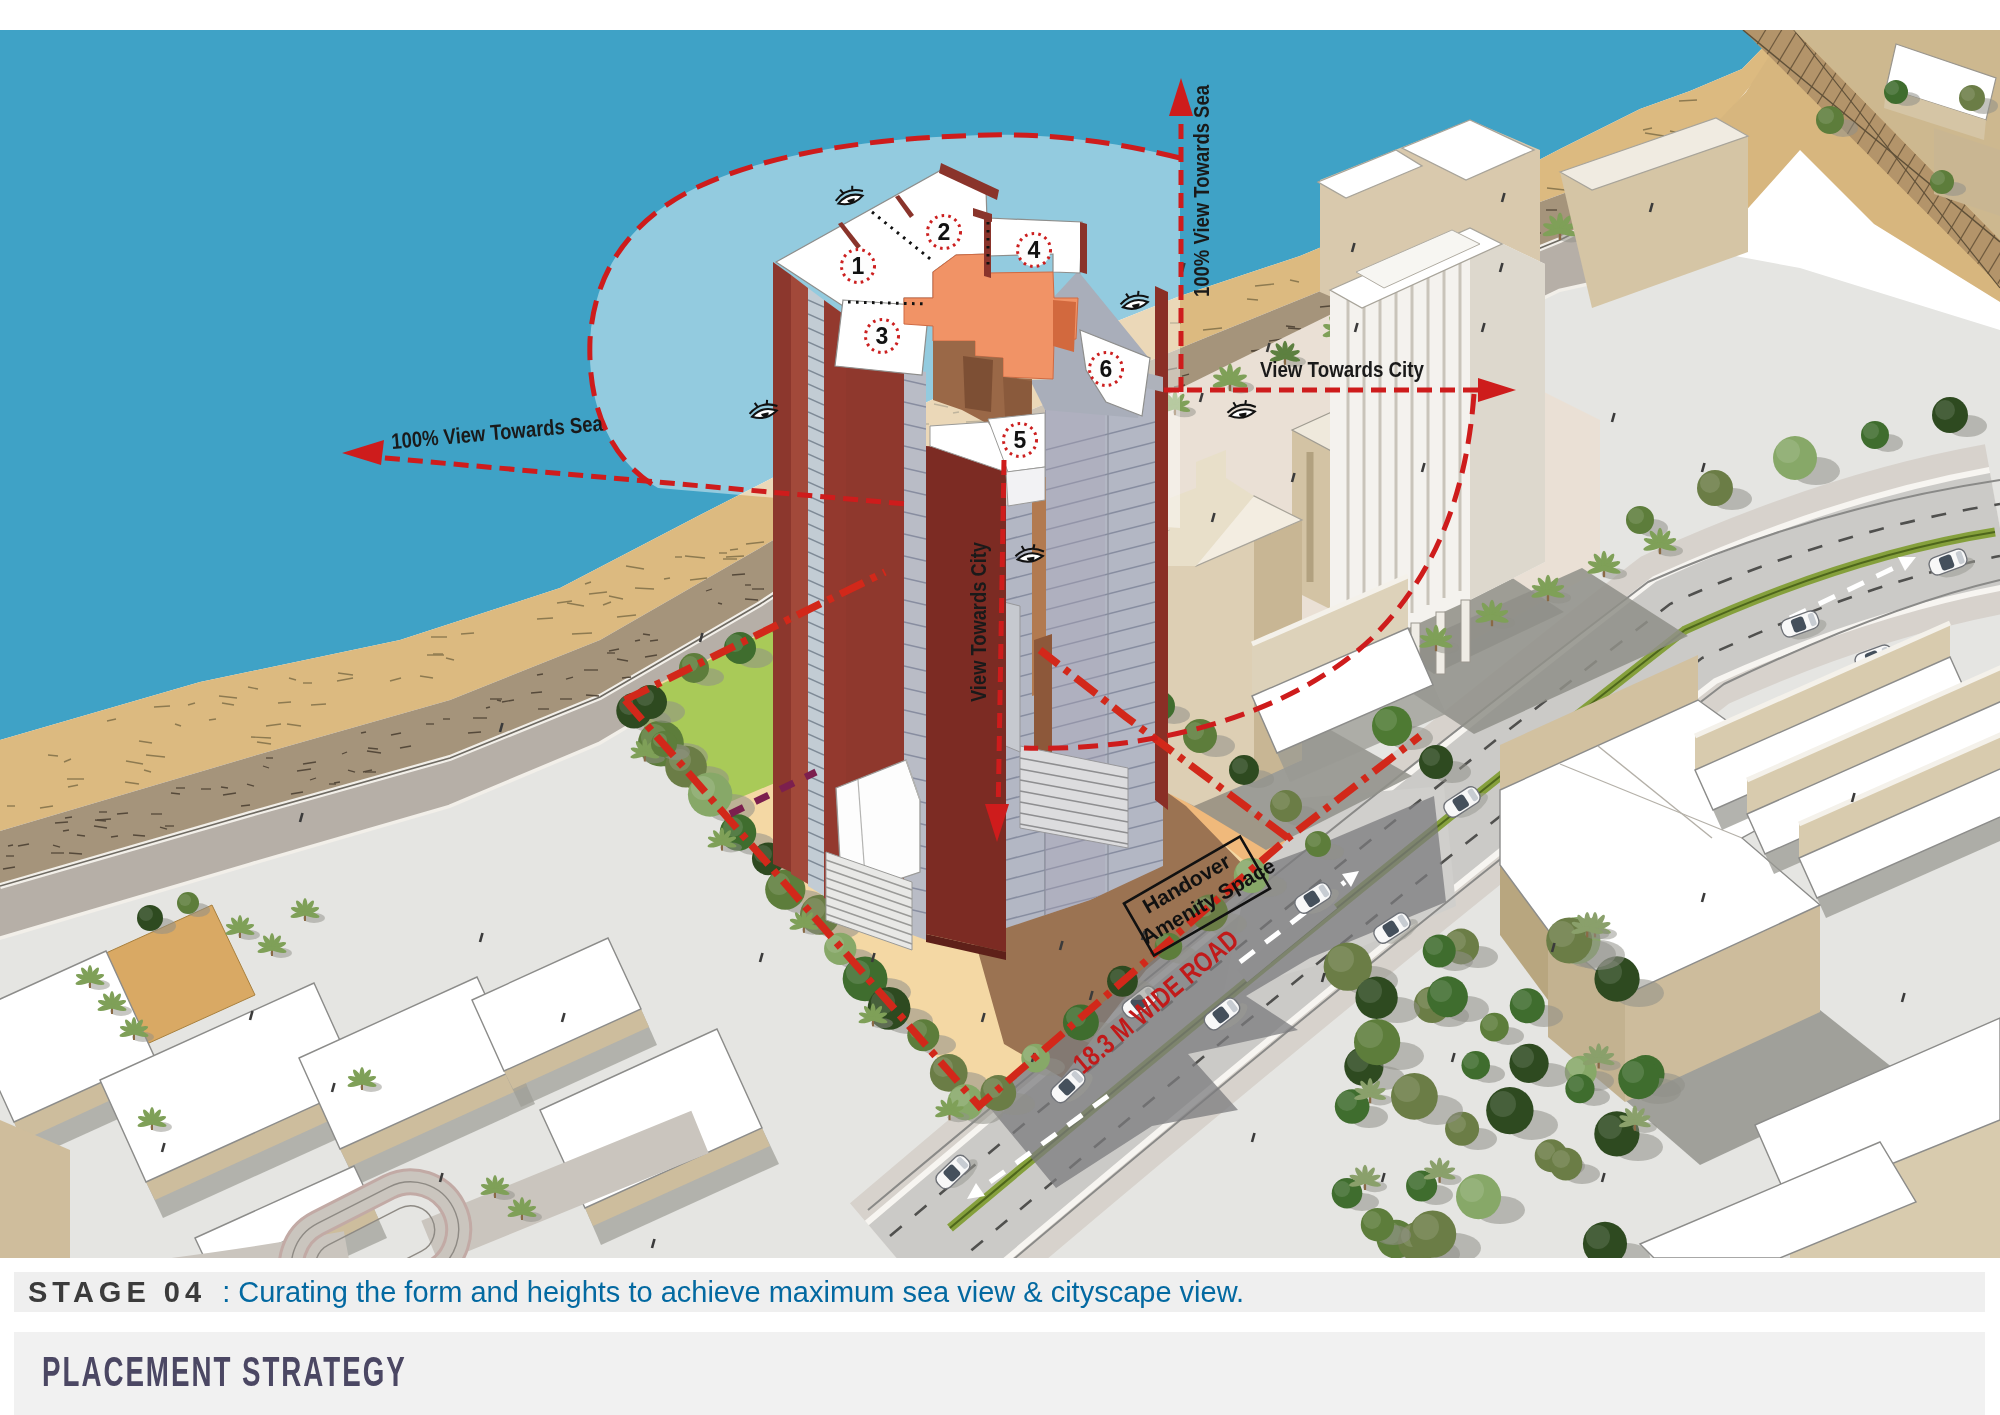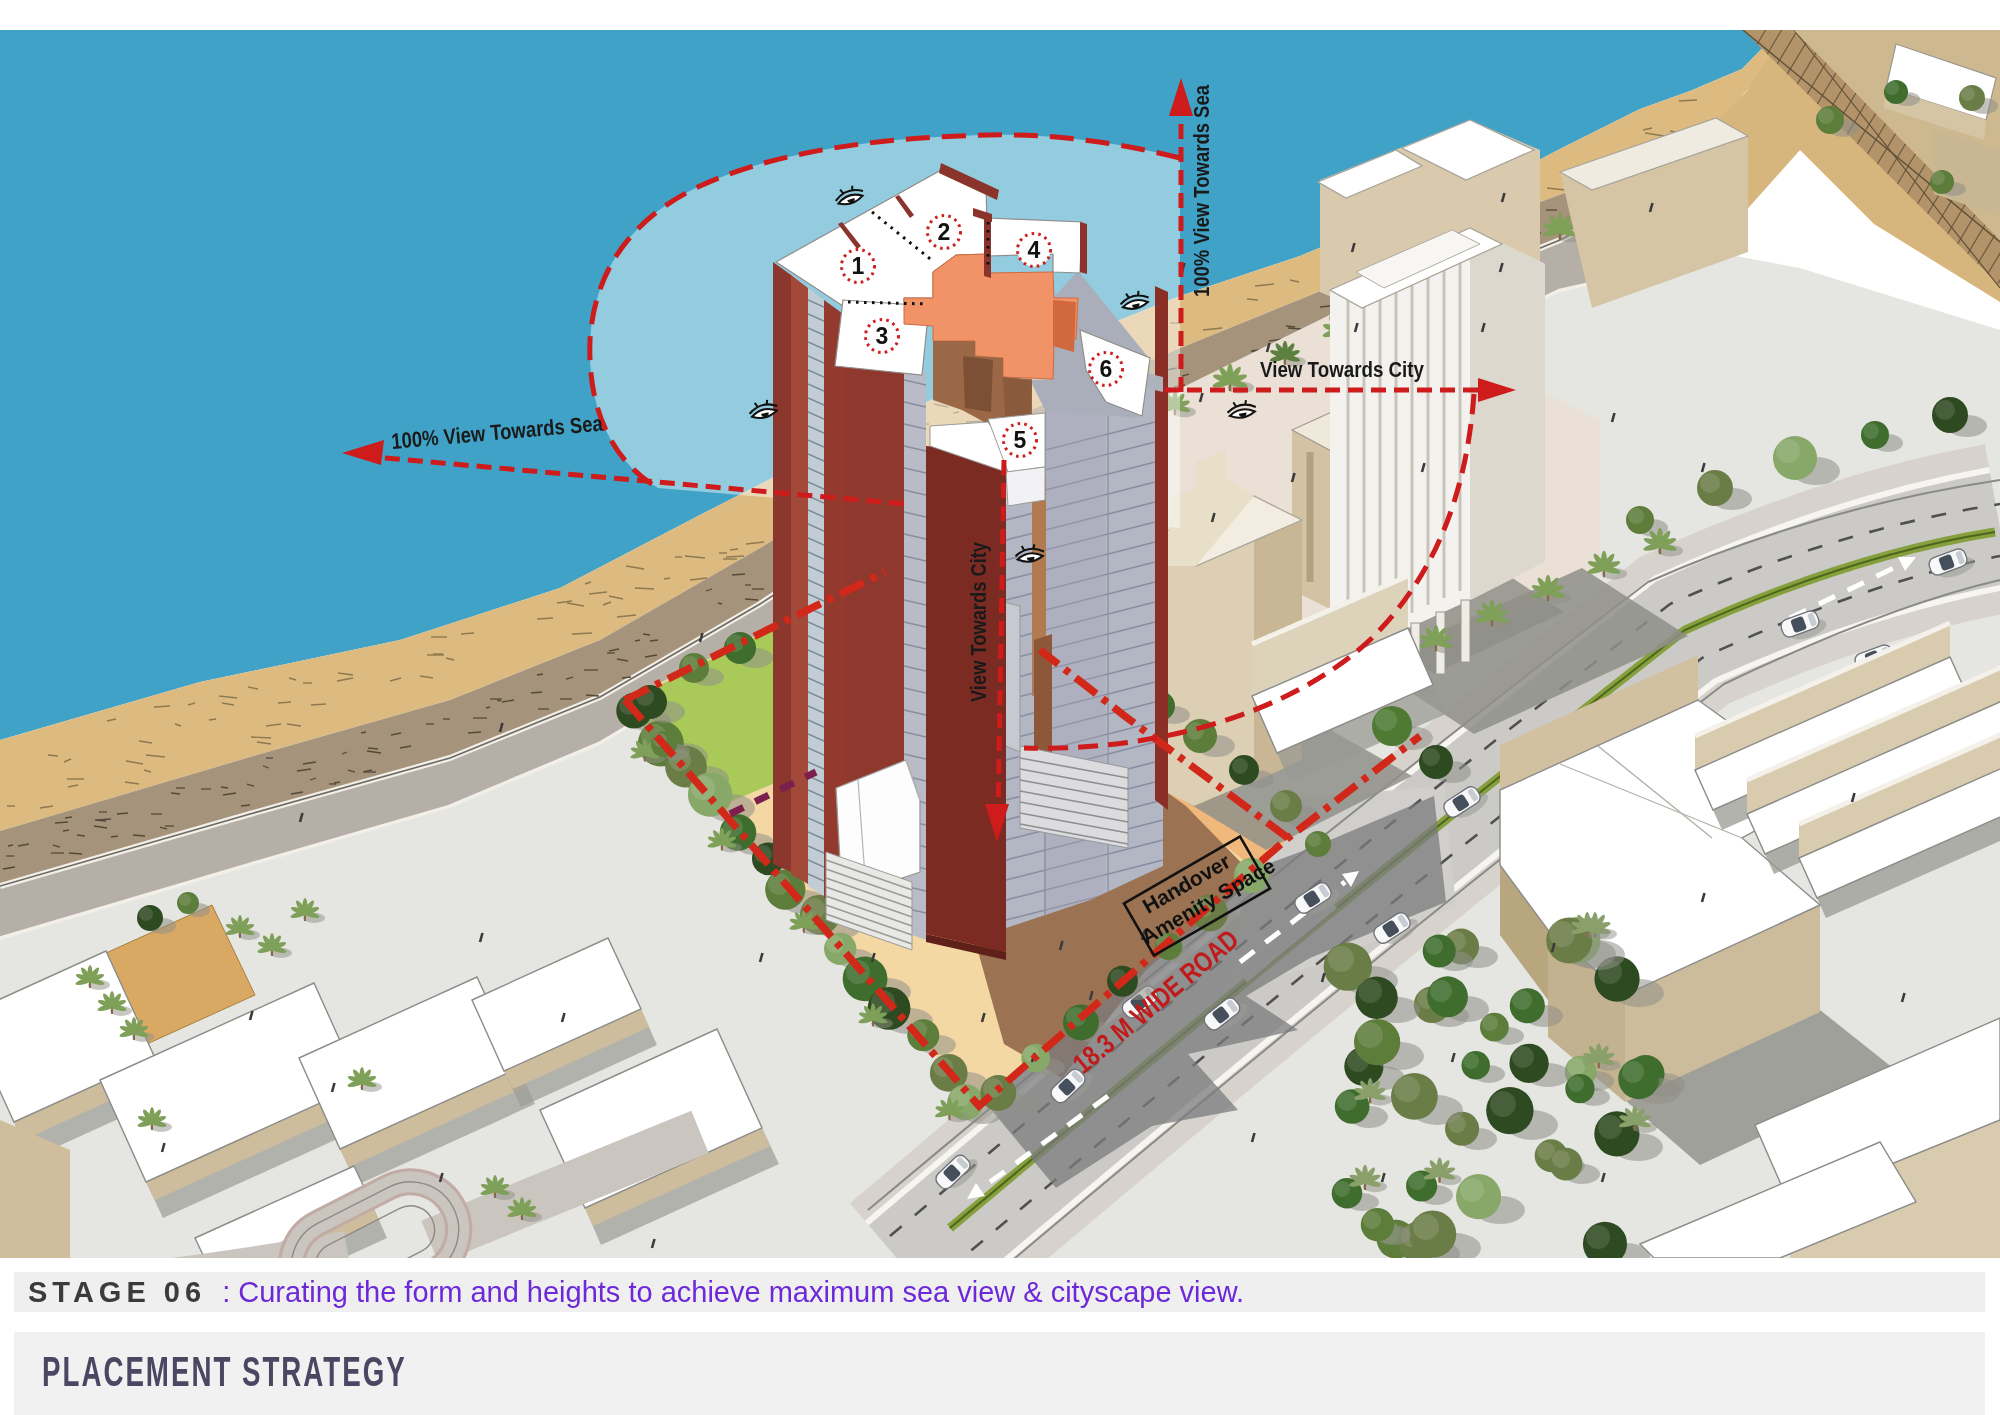--- a/index.html
+++ b/index.html
@@ -1619,17 +1619,17 @@
         <text x="1193" y="887" font-family="Liberation Sans, sans-serif" font-size="21" font-weight="bold" fill="#111" text-anchor="middle">Handover</text>
         <text x="1203" y="913" font-family="Liberation Sans, sans-serif" font-size="21" font-weight="bold" fill="#111" text-anchor="middle">Amenity Space</text>
       </g>
 </g>
 
 <rect x="0" y="0" width="2000" height="30" fill="#ffffff"></rect>
 </svg>
 
 <div class="bar" style="top:1272px;height:40px"></div>
 
-<div class="t" style="position:absolute;top:1276px;left:28px;font-size:29px;color:#3b3b3b;white-space:nowrap"><b style="letter-spacing:5px">STAGE 06</b><span style="color:#6d28d9">&nbsp; : Curating the form and heights to achieve maximum sea view &amp; cityscape view.</span></div>
+<div class="t" style="position:absolute;top:1276px;left:28px;font-size:29px;color:#3b3b3b;white-space:nowrap"><b style="letter-spacing:5px">STAGE 04</b><span style="color:#0369a1">&nbsp; : Curating the form and heights to achieve maximum sea view &amp; cityscape view.</span></div>
 
 <div class="bar" style="top:1332px;height:83px;background:#f1f1f1"></div>
 
 <div class="t" style="position:absolute;top:1348px;left:42px;font-size:42px;font-weight:bold;color:#4b4763;letter-spacing:3px;transform:scaleX(0.66);transform-origin:0 0">PLACEMENT STRATEGY</div>
 
 </body></html>

